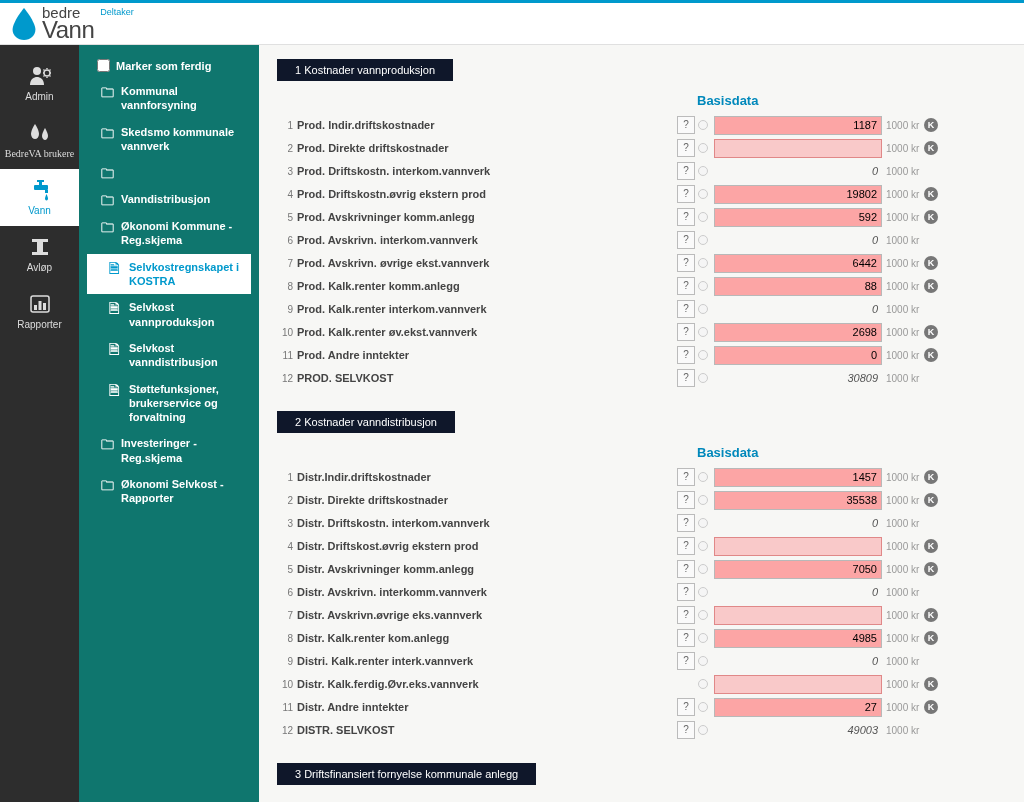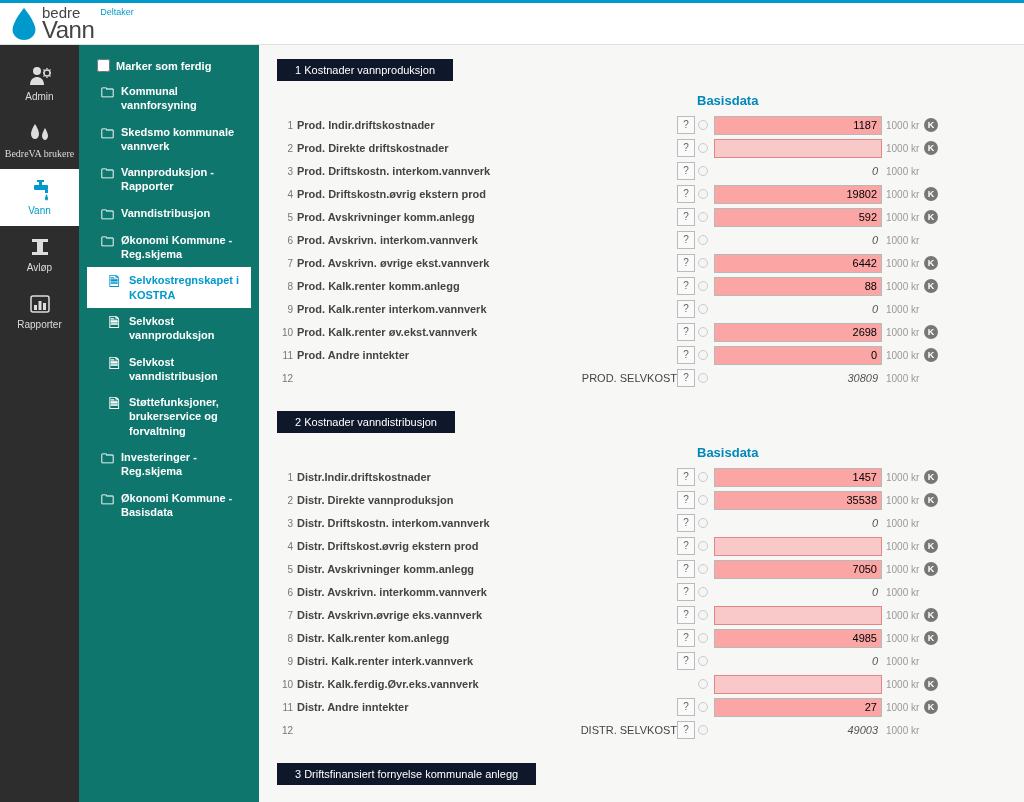--- a/index.html
+++ b/index.html
@@ -26,21 +26,21 @@
 .sb-ico { flex: 0 0 14px; height: 14px; margin-right: 6px; margin-top: 1px; }
 .folder-ico::before { content: "🗀"; font-size: 13px; }
 .doc-ico::before { content: "🗎"; font-size: 13px; }
 .content { flex: 1; background: #f7f7f5; padding: 10px 18px 0 18px; overflow-y: auto; }
 .section { margin-bottom: 18px; }
 .section-head { display: inline-block; background: #0f172a; color: #fff; font-size: 11px; padding: 5px 18px; margin: 4px 0 12px 0; }
 .basisdata-label { color: #0088bb; font-weight: 600; font-size: 13px; margin-left: 420px; margin-bottom: 6px; }
 .row { display: flex; align-items: center; height: 22px; margin-bottom: 1px; font-size: 11px; }
 .row-num { width: 16px; text-align: right; color: #777; font-size: 10px; margin-right: 4px; }
 .row-label { flex: 0 0 380px; font-weight: 600; color: #444; }
-.row.total .row-label { font-weight: 400; text-align: right; }
+.row.total .row-label { font-weight: 700; }
 .help-btn { width: 18px; height: 18px; border: 1px solid #bbb; background: #fafafa; font-size: 10px; color: #666; text-align: center; line-height: 16px; margin-right: 3px; cursor: pointer; }
 .dot { width: 10px; height: 10px; border-radius: 50%; border: 1px solid #ccc; background: #f5f5f5; margin-right: 6px; }
 .val-input { width: 168px; height: 19px; border: 1px solid #b8b8b8; padding: 0 4px; text-align: right; font-size: 11px; background: #fca5a5; }
 .val-input.error { background: #f9c9c9; border-color: #e08888; }
 .val-readonly { width: 168px; text-align: right; font-style: italic; color: #555; padding-right: 4px; }
 .unit { font-size: 10px; color: #999; margin-left: 4px; width: 36px; }
 .k-badge { display: flex; width: 14px; height: 14px; border-radius: 50%; background: #777; color: #fff; font-size: 9px; font-weight: 700; align-items: center; justify-content: center; margin-left: 2px; }
 .content::-webkit-scrollbar { width: 16px; }
 .content::-webkit-scrollbar-track { background: #f0f0ee; }
 .content::-webkit-scrollbar-thumb { background: #c8c8c6; border: 2px solid #f0f0ee; border-radius: 2px; }
@@ -116,21 +116,20 @@
         <div class="sb-item">
           <span class="sb-ico folder-ico"></span>
           <span>Kommunal vannforsyning</span>
         </div>
         <div class="sb-item">
           <span class="sb-ico folder-ico"></span>
           <span>Skedsmo kommunale vannverk</span>
         </div>
         <div class="sb-item">
           <span class="sb-ico folder-ico"></span>
-          <span>Vannproduksjon - Rapporter</span>
         </div>
         <div class="sb-item">
           <span class="sb-ico folder-ico"></span>
           <span>Vanndistribusjon</span>
         </div>
         <div class="sb-item">
           <span class="sb-ico folder-ico"></span>
           <span>Økonomi Kommune - Reg.skjema</span>
         </div>
         <div class="sb-item sub active">
@@ -148,21 +147,21 @@
         <div class="sb-item sub">
           <span class="sb-ico doc-ico"></span>
           <span>Støttefunksjoner, brukerservice og forvaltning</span>
         </div>
         <div class="sb-item">
           <span class="sb-ico folder-ico"></span>
           <span>Investeringer - Reg.skjema</span>
         </div>
         <div class="sb-item">
           <span class="sb-ico folder-ico"></span>
-          <span>Økonomi Kommune - Basisdata</span>
+          <span>Økonomi Selvkost - Rapporter</span>
         </div>
       </div>
   </div>
 
   <div class="content">
     <div id="sections">
         <div class="section"><div class="section-head">1  Kostnader vannproduksjon</div><div class="basisdata-label">Basisdata</div><div class="row">
             <span class="row-num">1</span>
             <span class="row-label">Prod. Indir.driftskostnader</span>
             <div class="help-btn">?</div>
@@ -258,21 +257,21 @@
         <div class="section"><div class="section-head">2  Kostnader vanndistribusjon</div><div class="basisdata-label">Basisdata</div><div class="row">
             <span class="row-num">1</span>
             <span class="row-label">Distr.Indir.driftskostnader</span>
             <div class="help-btn">?</div>
             <div class="dot"></div>
             <input class="val-input" value="1457" style="">
             <span class="unit">1000 kr</span>
             <div class="k-badge">K</div>
           </div><div class="row">
             <span class="row-num">2</span>
-            <span class="row-label">Distr. Direkte vannproduksjon</span>
+            <span class="row-label">Distr. Direkte driftskostnader</span>
             <div class="help-btn">?</div>
             <div class="dot"></div>
             <input class="val-input" value="35538" style="">
             <span class="unit">1000 kr</span>
             <div class="k-badge">K</div>
           </div><div class="row">
             <span class="row-num">3</span>
             <span class="row-label">Distr. Driftskostn. interkom.vannverk</span>
             <div class="help-btn">?</div>
             <div class="dot"></div>

